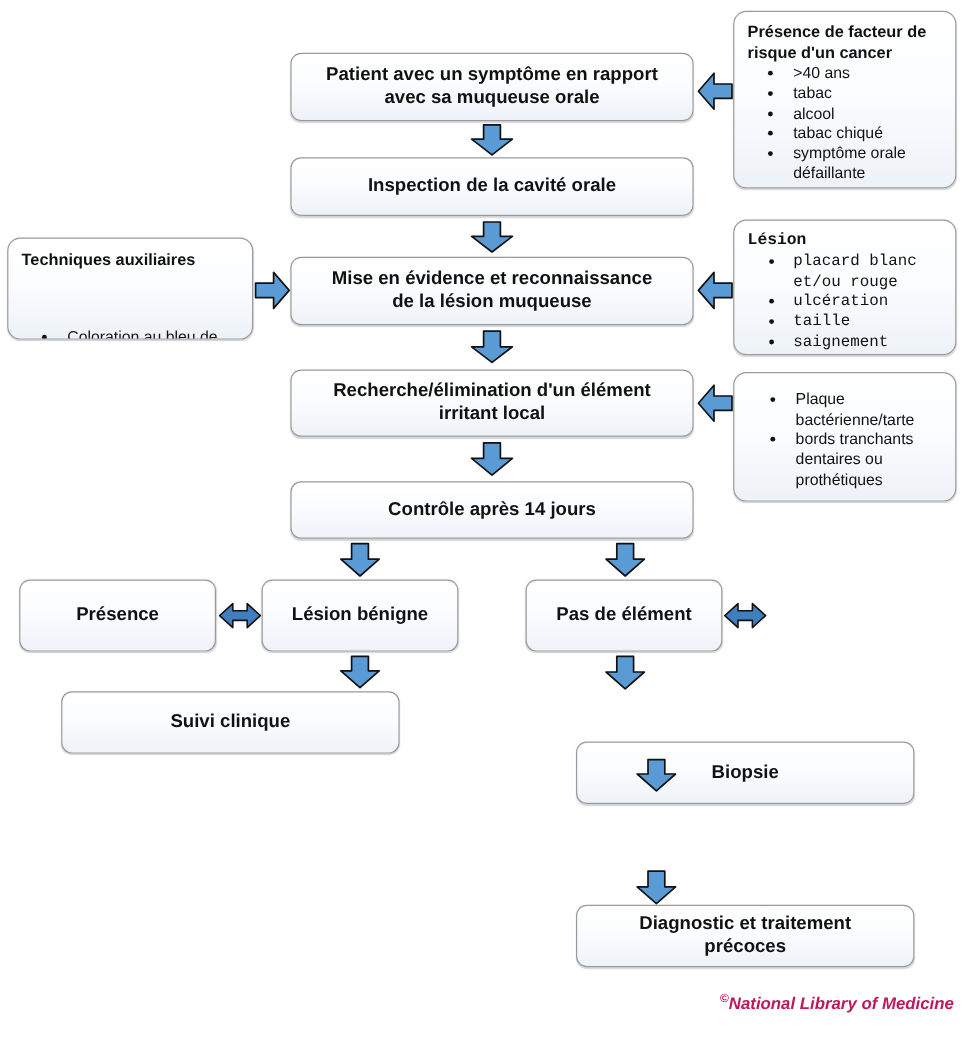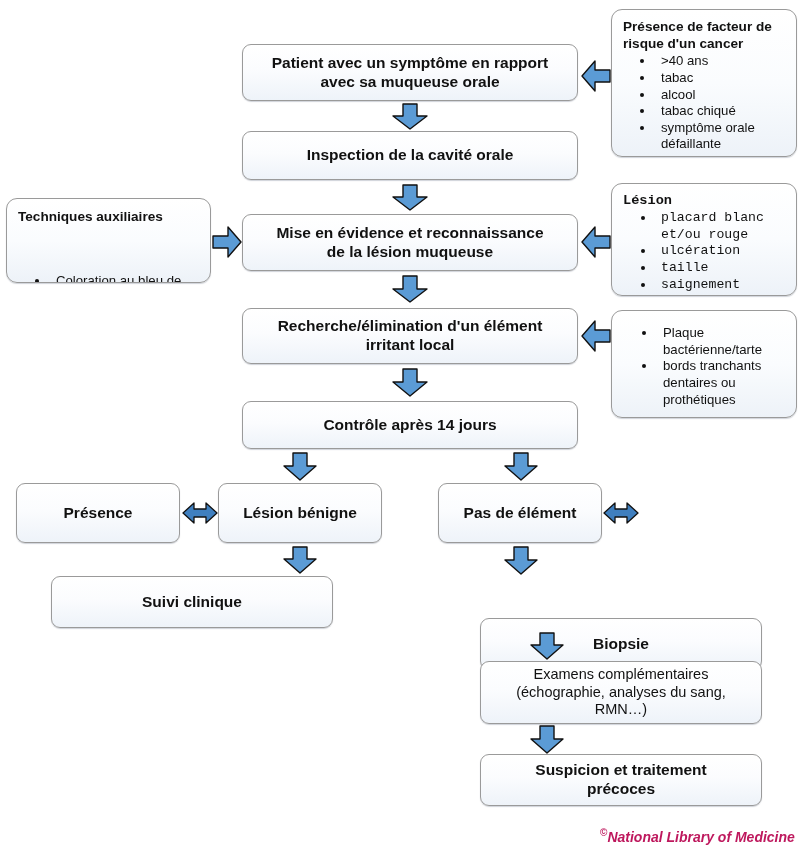--- a/index.html
+++ b/index.html
@@ -169,28 +169,23 @@
 
   <div class="node" style="left:438px; top:483px; width:164px; height:60px;">
     <span class="label">Pas de élément</span>
   </div>
 
 
   <div class="node" style="left:480px; top:578px; width:282px; height:52px;margin-top:40px;">
     <span class="label">Biopsie</span>
   </div>
 
-  <div class="node" style="left:480px; top:661px; width:282px; height:63px; font-size:14.5px;">
-    <span class="label" style="font-weight:normal;">Examens complémentaires
-(échographie, analyses du sang,
-RMN…)</span>
-  </div>
 
   <div class="node" style="left:480px; top:754px; width:282px; height:52px;">
-    <span class="label">Suspicion et traitement
+    <span class="label">Diagnostic et traitement
 précoces</span>
   </div>
 
   <div class="arrow" style="left:390px; top:103px;">
     <svg width="40" height="27" viewBox="0 0 40 27">
       <polygon points="13,1 27,1 27,13 37,13 20,26 3,13 13,13" fill="#5B9BD5" stroke="#111111" stroke-width="1.4" stroke-linejoin="round"></polygon>
     </svg>
   </div>
 
   <div class="arrow" style="left:390px; top:184px;">

